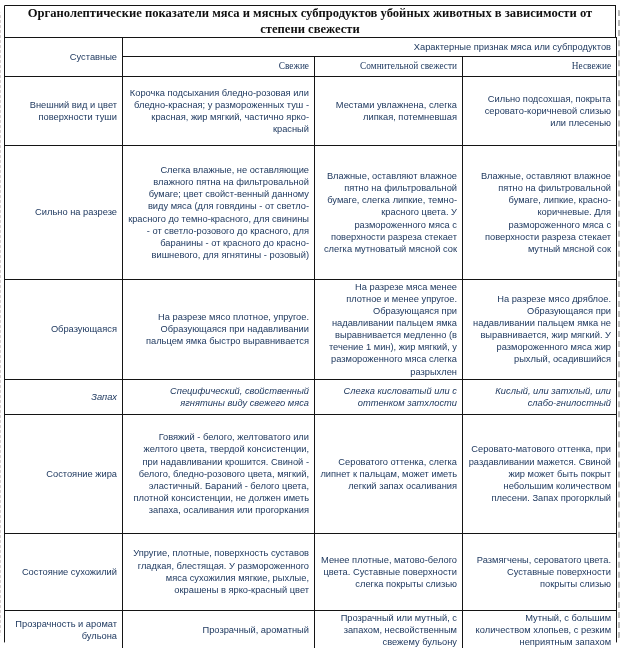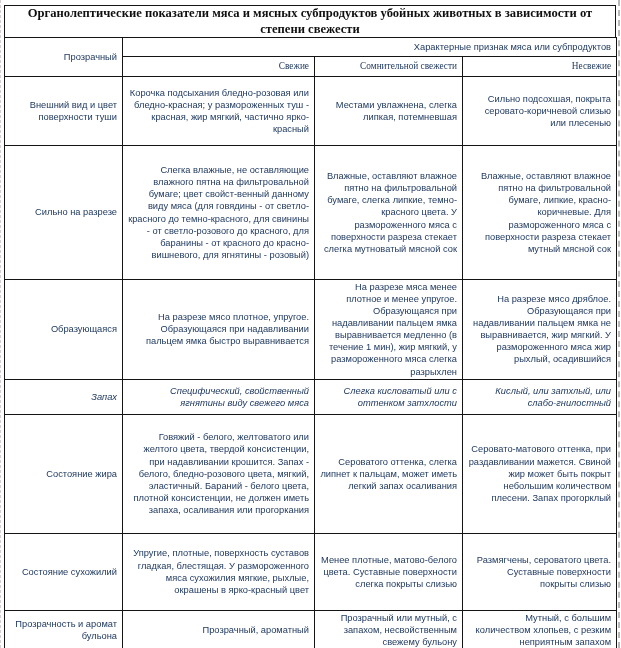--- a/index.html
+++ b/index.html
@@ -3,20 +3,21 @@
 <meta charset="utf-8">
 <style>
   html, body { margin: 0; padding: 0; background: #ffffff; }
   .page {
     position: relative;
     width: 621px;
     height: 648px;
     background: #ffffff;
     overflow: hidden;
     font-family: "Liberation Sans", "DejaVu Sans", sans-serif;
+    border-radius: 17px;
   }
   
   .pb-line {
     position: absolute;
     top: 0;
     bottom: 0;
     width: 0;
     border-left: 2px dashed #b9b9b9;
   }
   .pb-right { right: 1px; }
@@ -89,21 +90,21 @@
 
     <table class="main">
       <colgroup>
         <col class="c-ind">
           <col class="c-fresh">
           <col class="c-doubt">
           <col class="c-stale">
       </colgroup>
       <thead>
         <tr class="h1">
-          <th rowspan="2">Прозрачный</th>
+          <th rowspan="2">Суставные</th>
           <th colspan="3">Характерные признак мяса или субпродуктов</th>
         </tr>
         <tr class="h2">
           <th>Свежие</th>
           <th>Сомнительной свежести</th>
           <th>Несвежие</th>
         </tr>
       </thead>
       <tbody>
         <tr class="r1">
@@ -125,21 +126,21 @@
           <td>На разрезе мясо дряблое. Образующаяся при надавливании пальцем ямка не выравнивается, жир мягкий. У размороженного мяса жир рыхлый, осадившийся</td>
         </tr>
         <tr class="r4">
           <td>Запах</td>
           <td>Специфический, свойственный ягнятины виду свежего мяса</td>
           <td>Слегка кисловатый или с оттенком затхлости</td>
           <td>Кислый, или затхлый, или слабо-гнилостный</td>
         </tr>
         <tr class="r5">
           <td>Состояние жира</td>
-          <td>Говяжий - белого, желтоватого или желтого цвета, твердой консистенции, при надавливании крошится. Запах - белого, бледно-розового цвета, мягкий, эластичный. Бараний - белого цвета, плотной консистенции, не должен иметь запаха, осаливания или прогоркания</td>
+          <td>Говяжий - белого, желтоватого или желтого цвета, твердой консистенции, при надавливании крошится. Свиной - белого, бледно-розового цвета, мягкий, эластичный. Бараний - белого цвета, плотной консистенции, не должен иметь запаха, осаливания или прогоркания</td>
           <td>Сероватого оттенка, слегка липнет к пальцам, может иметь легкий запах осаливания</td>
           <td>Серовато-матового оттенка, при раздавливании мажется. Свиной жир может быть покрыт небольшим количеством плесени. Запах прогорклый</td>
         </tr>
         <tr class="r6">
           <td>Состояние сухожилий</td>
           <td>Упругие, плотные, поверхность суставов гладкая, блестящая. У размороженного мяса сухожилия мягкие, рыхлые, окрашены в ярко-красный цвет</td>
           <td>Менее плотные, матово-белого цвета. Суставные поверхности слегка покрыты слизью</td>
           <td>Размягчены, сероватого цвета. Суставные поверхности покрыты слизью</td>
         </tr>
         <tr class="r7">

